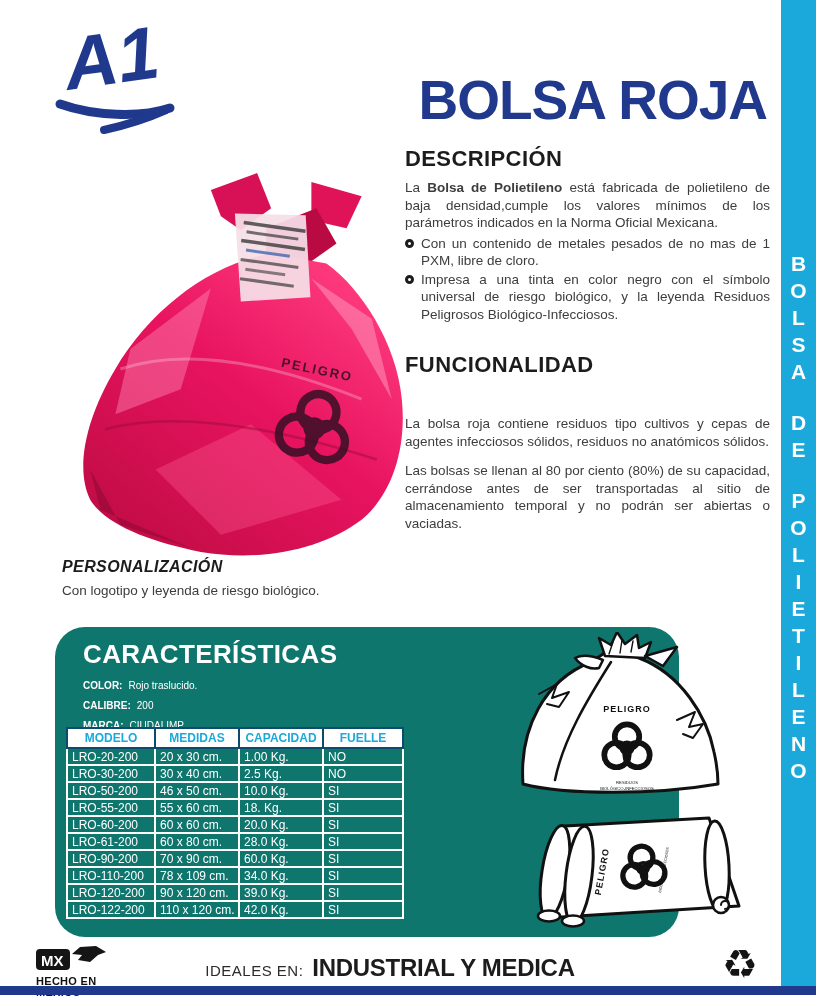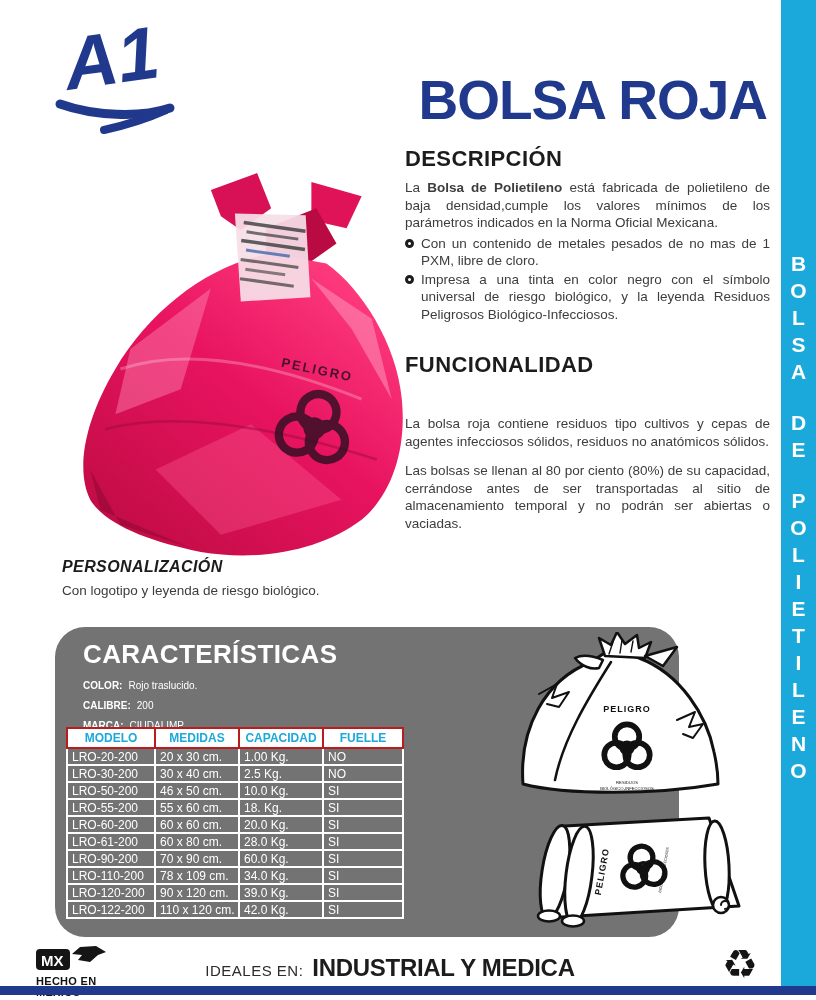--- a/index.html
+++ b/index.html
@@ -45,32 +45,32 @@
   .personalizacion { left:62px; top:558px; width:360px; }
   .personalizacion .h-black { font-size:16px;font-style:italic; }
   .personalizacion p { margin-top:7px; font-size:13.5px; color:#3e3c3d; }
 
   
   .product-photo { left:55px; top:168px; width:372px; height:392px; }
 
   
   .carac-box {
     left:55px; top:627px; width:624px; height:310px;
-    background:#737373; border-radius:30px;
+    background:#0f766e; border-radius:30px;
   }
   .carac-title { left:28px; top:12px; color:#fff; font-size:26px; font-weight:bold; letter-spacing:.4px; }
   .carac-attrs { left:28px; top:49px; }
   .attr-line { color:#fff; font-size:10px; line-height:20px; }
   .attr-label { font-weight:bold; margin-right:6px; }
 
   .spec-table-wrap { left:11px; top:100px; }
   .spec-table { border-collapse:collapse; table-layout:fixed; width:336px; }
   .spec-table th {
     background:#fff; color:#1BA9DB; font-weight:bold; font-size:12px;
-    height:20px; border:2px solid #b91c1c; text-align:center; padding:0;
+    height:20px; border:2px solid #0c4a6e; text-align:center; padding:0;
   }
   .spec-table td {
     border:2px solid #fff; color:#fff; font-size:12px; height:17px;
     padding:0 0 0 4px; white-space:nowrap; overflow:hidden;
   }
   .bag-illustration { left:450px; top:5px; width:260px; height:298px; }
 
   
   .mx-block { left:36px; top:946px; width:90px; color:#121212; }
   .mx-lines { font-size:11px; font-weight:bold; line-height:11px; letter-spacing:.3px; }

